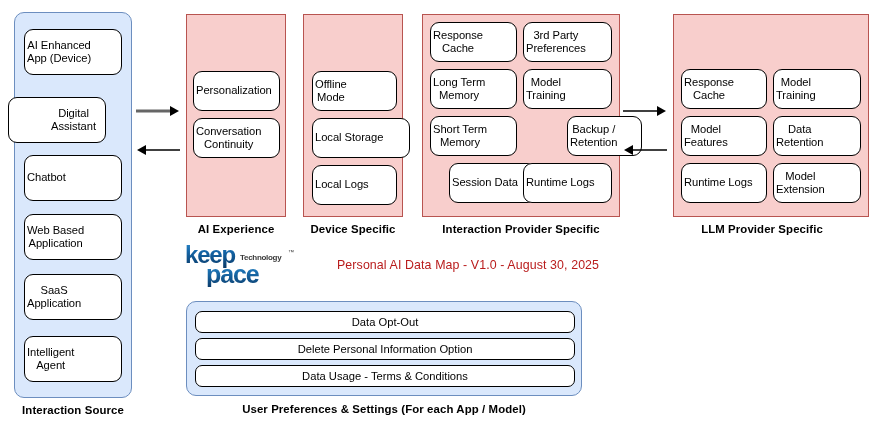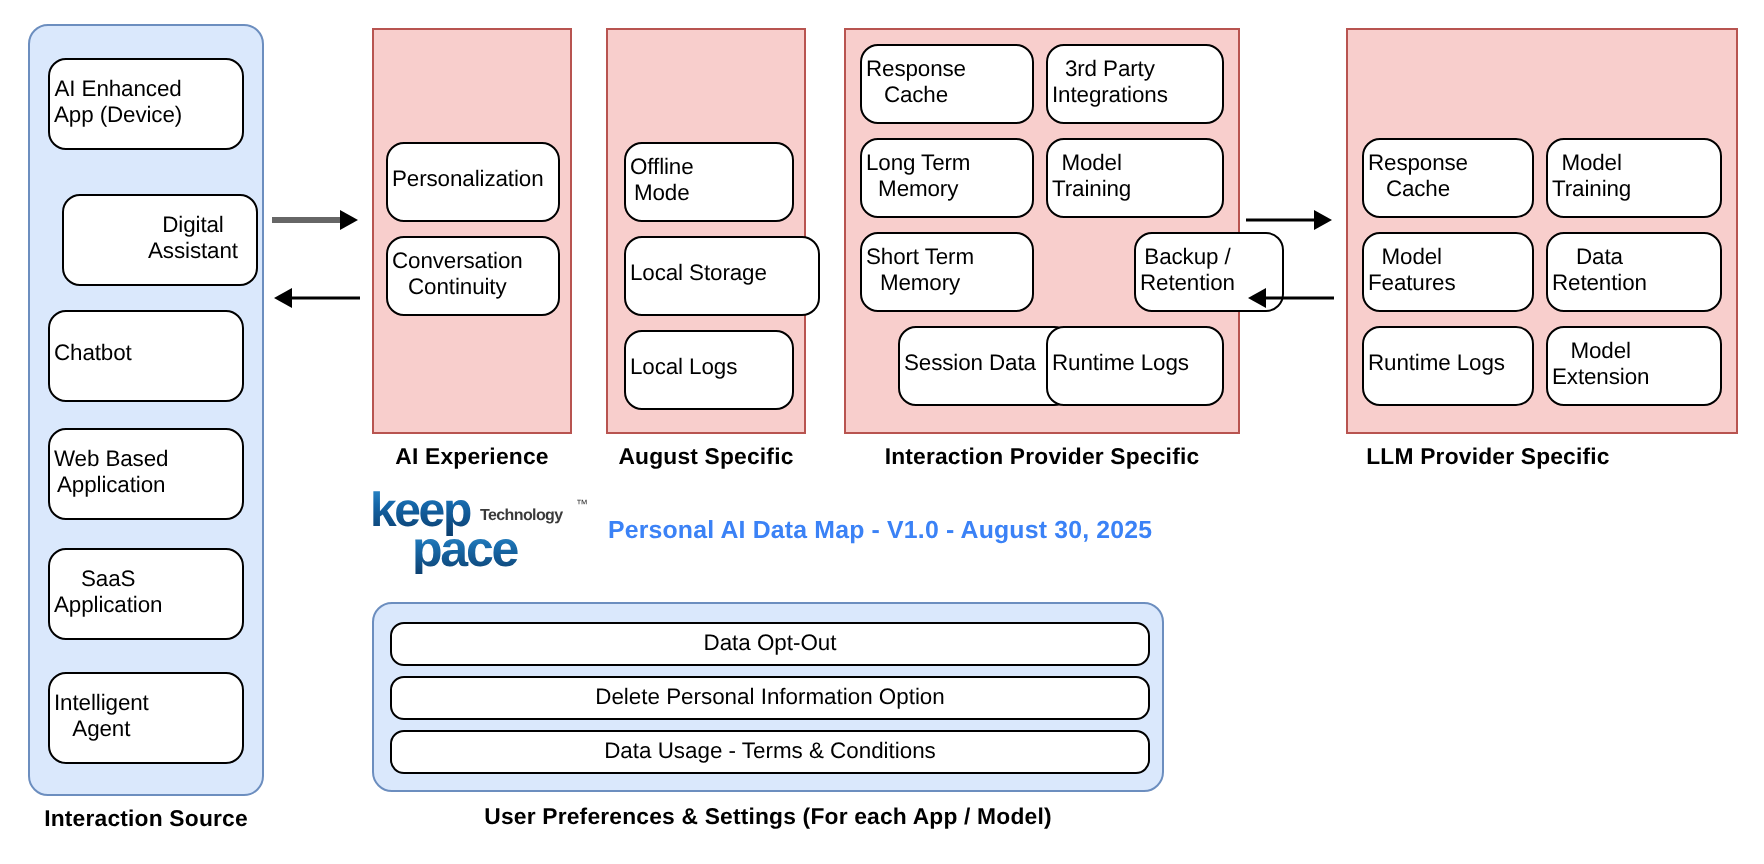--- a/index.html
+++ b/index.html
@@ -67,25 +67,25 @@
   
   #logo {
     position: absolute;
     left: 185px;
     top: 243px;
     width: 115px;
     height: 44px;
   }
   #map-title {
     position: absolute;
-    left: 304px;
+    left: 337px;
     top: 258px;
     font-size: 12.4px;
-    font-weight: bold;
-    color: #3b82f6;
+    font-weight: normal;
+    color: #b91c1c;
     white-space: nowrap;
     letter-spacing: 0.1px;
   }
 
   
   .pref-row {
     position: absolute;
     left: 8px;
     width: 380px;
     height: 22px;
@@ -103,21 +103,21 @@
 <body>
 
 <div id="canvas">
 
   <div class="panel blue" style="left:14px; top:12px; width:118px; height:386px;"></div>
 
   <div class="node" style="left:24px; top:29px; width:98px; height:46px;">
     <span style="white-space:pre-line">AI Enhanced
 App (Device)</span>
   </div>
-  <div class="node" style="left:31px; top:97px; width:98px; height:46px;padding-left:35px;">
+  <div class="node" style="left:8px; top:97px; width:98px; height:46px;padding-left:35px;">
     <span style="white-space:pre-line">Digital Assistant</span>
   </div>
   <div class="node" style="left:24px; top:155px; width:98px; height:46px;">
     <span style="white-space:pre-line">Chatbot</span>
   </div>
   <div class="node" style="left:24px; top:214px; width:98px; height:46px;">
     <span style="white-space:pre-line">Web Based
 Application</span>
   </div>
   <div class="node" style="left:24px; top:274px; width:98px; height:46px;">
@@ -162,31 +162,31 @@
     <span style="white-space:pre-line">Offline
 Mode</span>
   </div>
   <div class="node" style="left:312px; top:118px; width:98px; height:40px;">
     <span style="white-space:pre-line">Local Storage</span>
   </div>
   <div class="node" style="left:312px; top:165px; width:85px; height:40px;">
     <span style="white-space:pre-line">Local Logs</span>
   </div>
 
-  <div class="caption" style="left:293px; top:223px; width:120px;">August Specific</div>
+  <div class="caption" style="left:293px; top:223px; width:120px;">Device Specific</div>
 
   <div class="panel pink" style="left:422px; top:14px; width:198px; height:203px;"></div>
 
   <div class="node" style="left:430px; top:22px; width:87px; height:40px;">
     <span style="white-space:pre-line">Response
 Cache</span>
   </div>
   <div class="node" style="left:523px; top:22px; width:89px; height:40px;">
     <span style="white-space:pre-line">3rd Party
-Integrations</span>
+Preferences</span>
   </div>
   <div class="node" style="left:430px; top:69px; width:87px; height:40px;">
     <span style="white-space:pre-line">Long Term
 Memory</span>
   </div>
   <div class="node" style="left:523px; top:69px; width:89px; height:40px;">
     <span style="white-space:pre-line">Model
 Training</span>
   </div>
   <div class="node" style="left:430px; top:116px; width:87px; height:40px;">
@@ -238,21 +238,21 @@
 Retention</span>
   </div>
   <div class="node" style="left:681px; top:163px; width:86px; height:40px;">
     <span style="white-space:pre-line">Runtime Logs</span>
   </div>
   <div class="node" style="left:773px; top:163px; width:88px; height:40px;">
     <span style="white-space:pre-line">Model
 Extension</span>
   </div>
 
-  <div class="caption" style="left:646px; top:223px; width:196px;">LLM Provider Specific</div>
+  <div class="caption" style="left:664px; top:223px; width:196px;">LLM Provider Specific</div>
 
   <div id="logo">
     <svg width="115" height="44" viewBox="0 0 115 44">
       <defs>
         <linearGradient id="gkeep" x1="0" y1="0" x2="0" y2="1">
           <stop offset="0%" stop-color="#2f8fd0"></stop>
           <stop offset="38%" stop-color="#1566a8"></stop>
           <stop offset="100%" stop-color="#0a3a68"></stop>
         </linearGradient>
         <linearGradient id="gpace" x1="0" y1="0" x2="0" y2="1">

